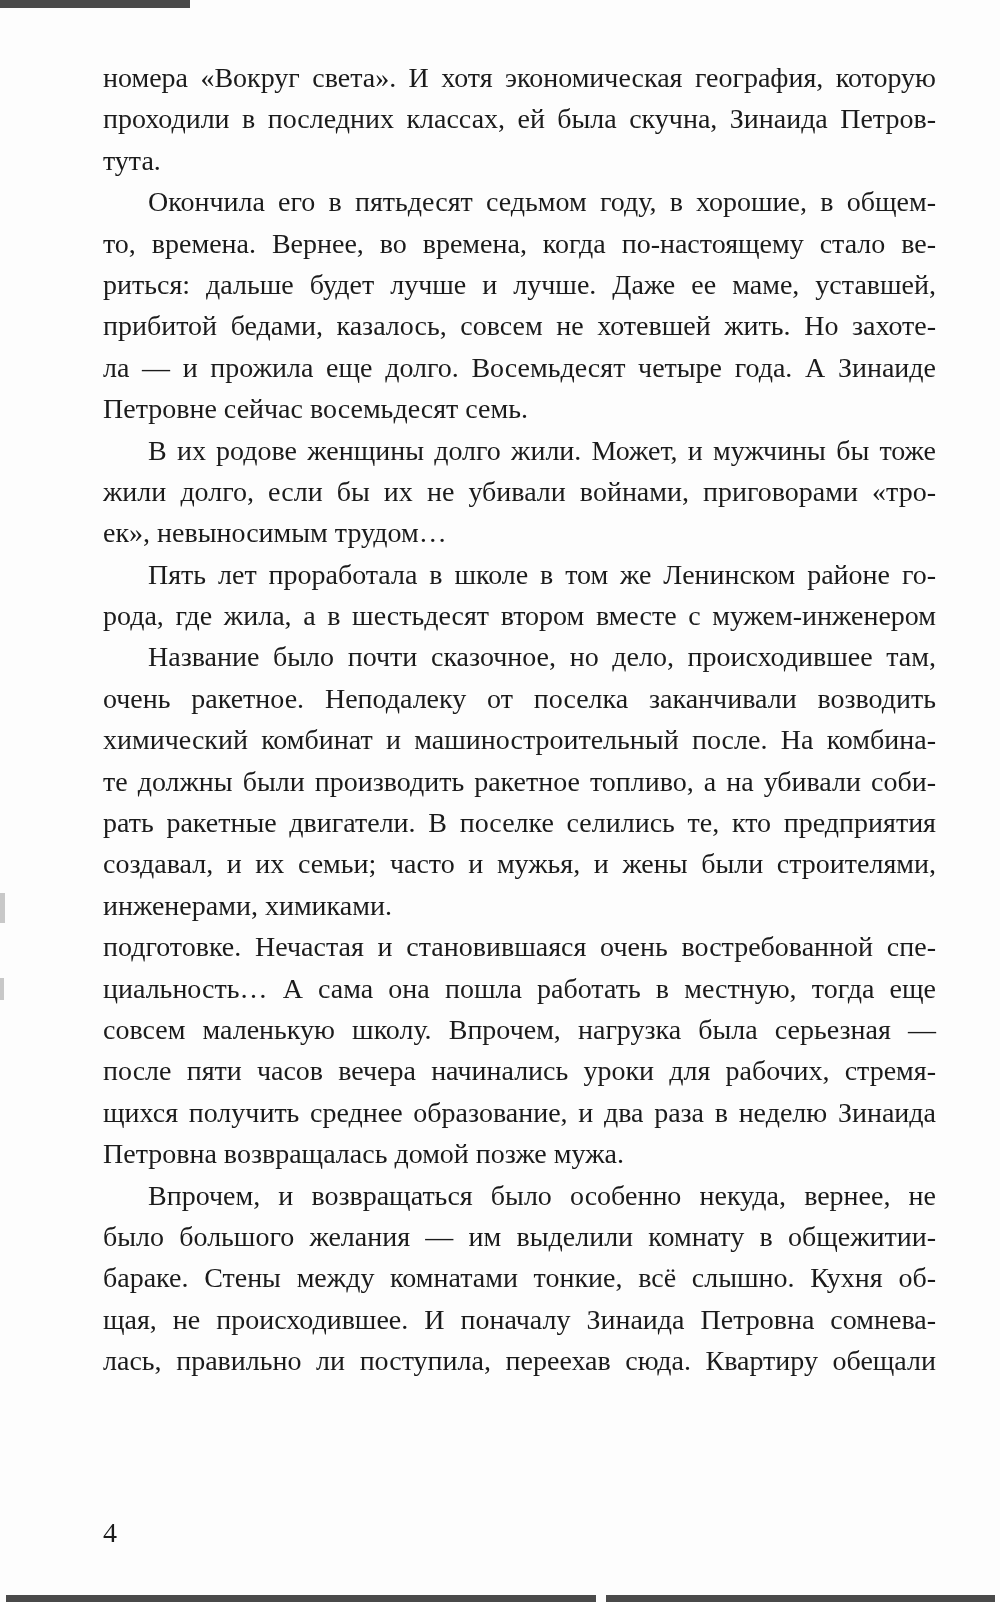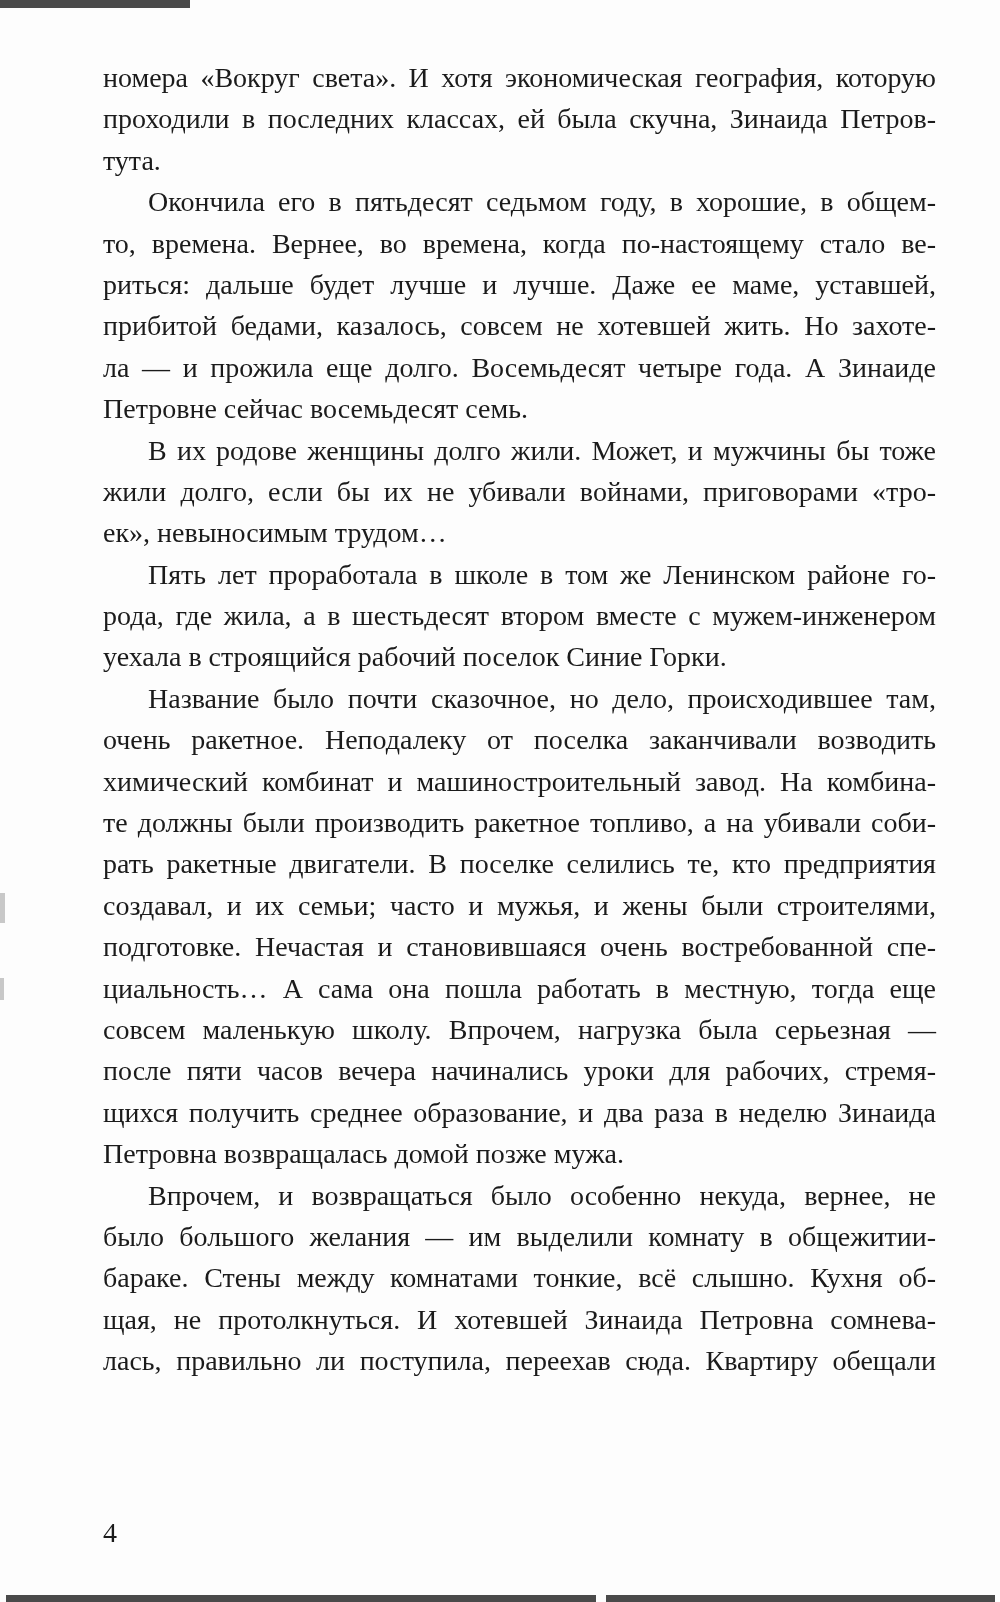--- a/index.html
+++ b/index.html
@@ -60,37 +60,37 @@
       <div class="line">то, времена. Вернее, во времена, когда по-настоящему стало ве-</div>
       <div class="line">риться: дальше будет лучше и лучше. Даже ее маме, уставшей,</div>
       <div class="line">прибитой бедами, казалось, совсем не хотевшей жить. Но захоте-</div>
       <div class="line">ла — и прожила еще долго. Восемьдесят четыре года. А Зинаиде</div>
       <div class="line end">Петровне сейчас восемьдесят семь.</div>
       <div class="line indent">В их родове женщины долго жили. Может, и мужчины бы тоже</div>
       <div class="line">жили долго, если бы их не убивали войнами, приговорами «тро-</div>
       <div class="line end">ек», невыносимым трудом…</div>
       <div class="line indent">Пять лет проработала в школе в том же Ленинском районе го-</div>
       <div class="line">рода, где жила, а в шестьдесят втором вместе с мужем-инженером</div>
-      <div class="line end">уехала в строящийся рабочий поселок Синие Горки.</div>
       <div class="line indent">Название было почти сказочное, но дело, происходившее там,</div>
       <div class="line">очень ракетное. Неподалеку от поселка заканчивали возводить</div>
-      <div class="line">химический комбинат и машиностроительный завод. На комбина-</div>
+      <div class="line">химический комбинат и машиностроительный после. На комбина-</div>
       <div class="line">те должны были производить ракетное топливо, а на убивали соби-</div>
       <div class="line">рать ракетные двигатели. В поселке селились те, кто предприятия</div>
       <div class="line">создавал, и их семьи; часто и мужья, и жены были строителями,</div>
+      <div class="line end">инженерами, химиками.</div>
       <div class="line">подготовке. Нечастая и становившаяся очень востребованной спе-</div>
       <div class="line">циальность… А сама она пошла работать в местную, тогда еще</div>
       <div class="line">совсем маленькую школу. Впрочем, нагрузка была серьезная —</div>
       <div class="line">после пяти часов вечера начинались уроки для рабочих, стремя-</div>
       <div class="line">щихся получить среднее образование, и два раза в неделю Зинаида</div>
       <div class="line end">Петровна возвращалась домой позже мужа.</div>
       <div class="line indent">Впрочем, и возвращаться было особенно некуда, вернее, не</div>
       <div class="line">было большого желания — им выделили комнату в общежитии-</div>
       <div class="line">бараке. Стены между комнатами тонкие, всё слышно. Кухня об-</div>
-      <div class="line">щая, не протолкнуться. И хотевшей Зинаида Петровна сомнева-</div>
+      <div class="line">щая, не происходившее. И поначалу Зинаида Петровна сомнева-</div>
       <div class="line">лась, правильно ли поступила, переехав сюда. Квартиру обещали</div>
     </div>
 
   <div class="page-number">4</div>
 
   <div class="scan-bar bottom-left"></div>
   <div class="scan-bar bottom-right"></div>
 </div>
 
 </body></html>

